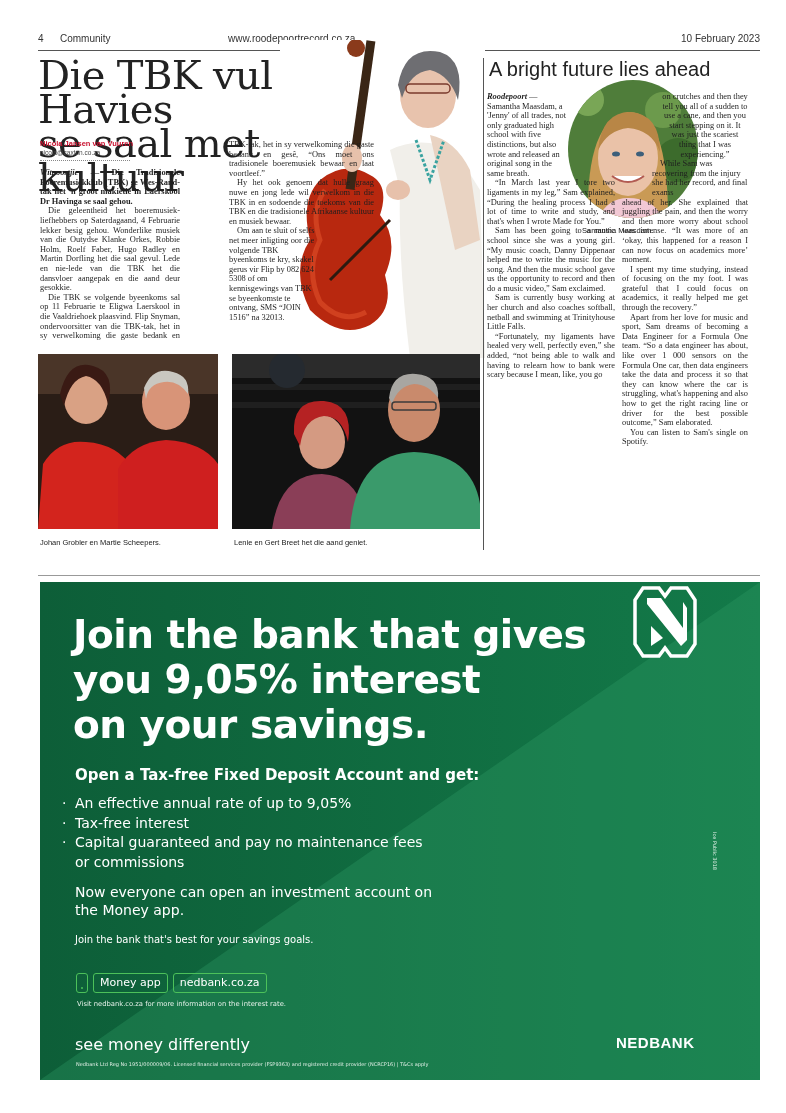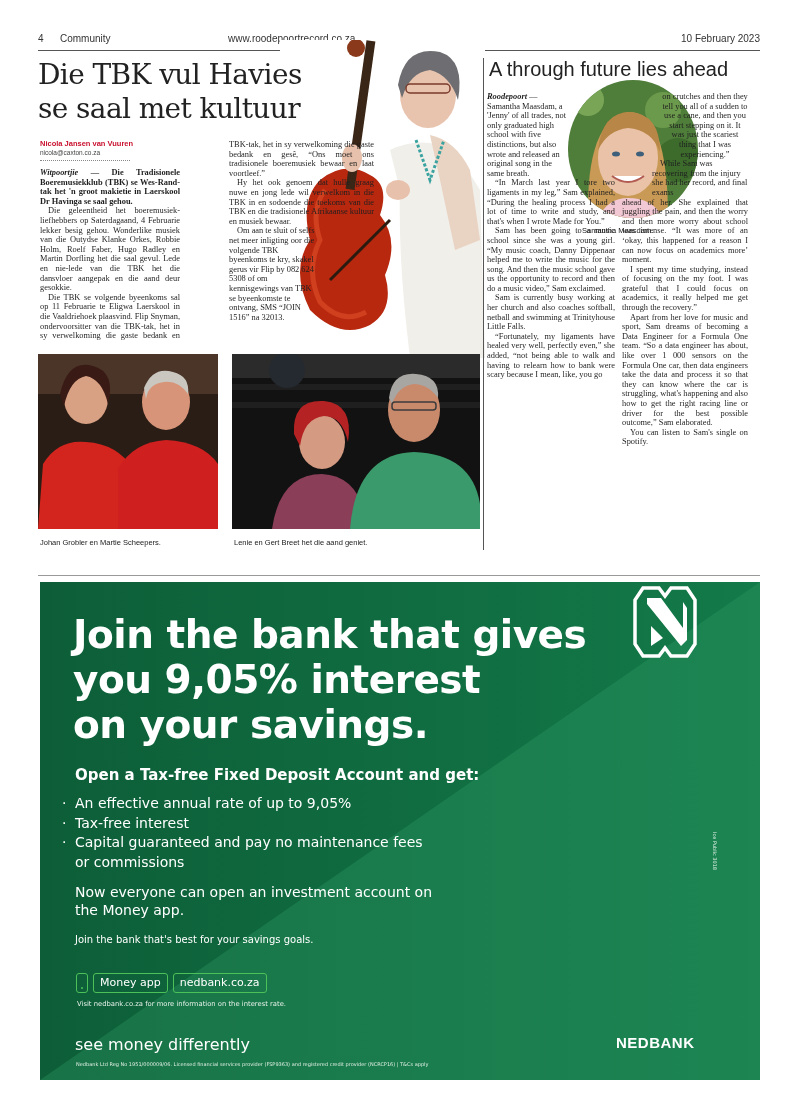--- a/index.html
+++ b/index.html
@@ -6,21 +6,21 @@
   html, body { width: 786px; height: 1113px; background: #ffffff; overflow: hidden; }
   body { position: relative; font-family: "Liberation Serif", serif; color: #1a1a1a; }
 
   .header { position: absolute; left: 38px; top: 33px; width: 722px; height: 16px; font-family: "Liberation Sans", sans-serif; font-size: 10px; color: #333; }
   .header .pg { position: absolute; left: 0; top: 0; }
   .header .sec { position: absolute; left: 22px; top: 0; }
   .header .url { position: absolute; left: 190px; top: 0; }
   .header .date { position: absolute; right: 0; top: 0; font-size: 10px; }
   .header-rule { position: absolute; left: 38px; top: 50px; width: 722px; height: 1px; background: #555; }
 
-  .headline { position: absolute; left: 38px; top: 58px; width: 300px; font-family: "DejaVu Serif", serif; font-size: 28px; line-height: 34px; color: #222; letter-spacing: -0.6px; }
+  .headline { position: absolute; left: 38px; top: 58px; width: 300px; font-family: "DejaVu Serif", serif; font-size: 40px; line-height: 34px; color: #222; letter-spacing: -0.6px; }
 
   .byline { position: absolute; left: 40px; top: 139px; width: 140px; font-family: "Liberation Sans", sans-serif; }
   .byline .name { color: #c8102e; font-weight: bold; font-size: 7.5px; }
   .byline .email { color: #444; font-size: 6.5px; margin-top: 1px; }
   .byline .dots { margin-top: 4px; border-top: 1px dotted #888; width: 90px; }
 
   .col { position: absolute; font-size: 8.4px; line-height: 9.6px; text-align: justify; color: #1f1f1f; }
   .col p { text-indent: 8px; }
   .col p.lead { text-indent: 0; font-weight: bold; }
   .col p.lead i { font-style: italic; }
@@ -151,21 +151,21 @@
     <path d="M157 44 Q160 18 184 20 Q208 22 206 44 Q196 30 182 30 Q166 32 160 50 Z" fill="#a8a6a2"></path>
     <rect x="160" y="48" width="44" height="8" rx="3" fill="none" stroke="#3b3b3b" stroke-width="1.5"></rect>
     <path d="M118 175 Q124 100 182 98 Q240 100 248 150 L248 175 Z" fill="#3a9a6b"></path>
   </svg>
 </div>
 <div class="caption" style="left:40px;top:538px;">Johan Grobler en Martie Scheepers.</div>
 <div class="caption" style="left:234px;top:538px;">Lenie en Gert Breet het die aand geniet.</div>
 
 <div class="col-rule"></div>
 
-<div class="headline2">A through future lies ahead</div>
+<div class="headline2">A bright future lies ahead</div>
 
 <div class="sam-photo">
   <svg width="130" height="138" viewBox="0 0 130 138">
     <rect width="130" height="138" fill="#4f7d3a"></rect>
     <circle cx="95" cy="30" r="18" fill="#6c9a4c"></circle>
     <circle cx="110" cy="80" r="22" fill="#3c6b2c"></circle>
     <circle cx="20" cy="20" r="16" fill="#79a656"></circle>
     <path d="M20 138 Q18 40 60 32 Q100 30 100 138 Z" fill="#c99a55"></path>
     <ellipse cx="60" cy="78" rx="30" ry="38" fill="#eac2a8"></ellipse>
     <path d="M30 70 Q34 32 62 32 Q92 34 92 72 Q84 50 60 48 Q40 50 30 70 Z" fill="#b88646"></path>

